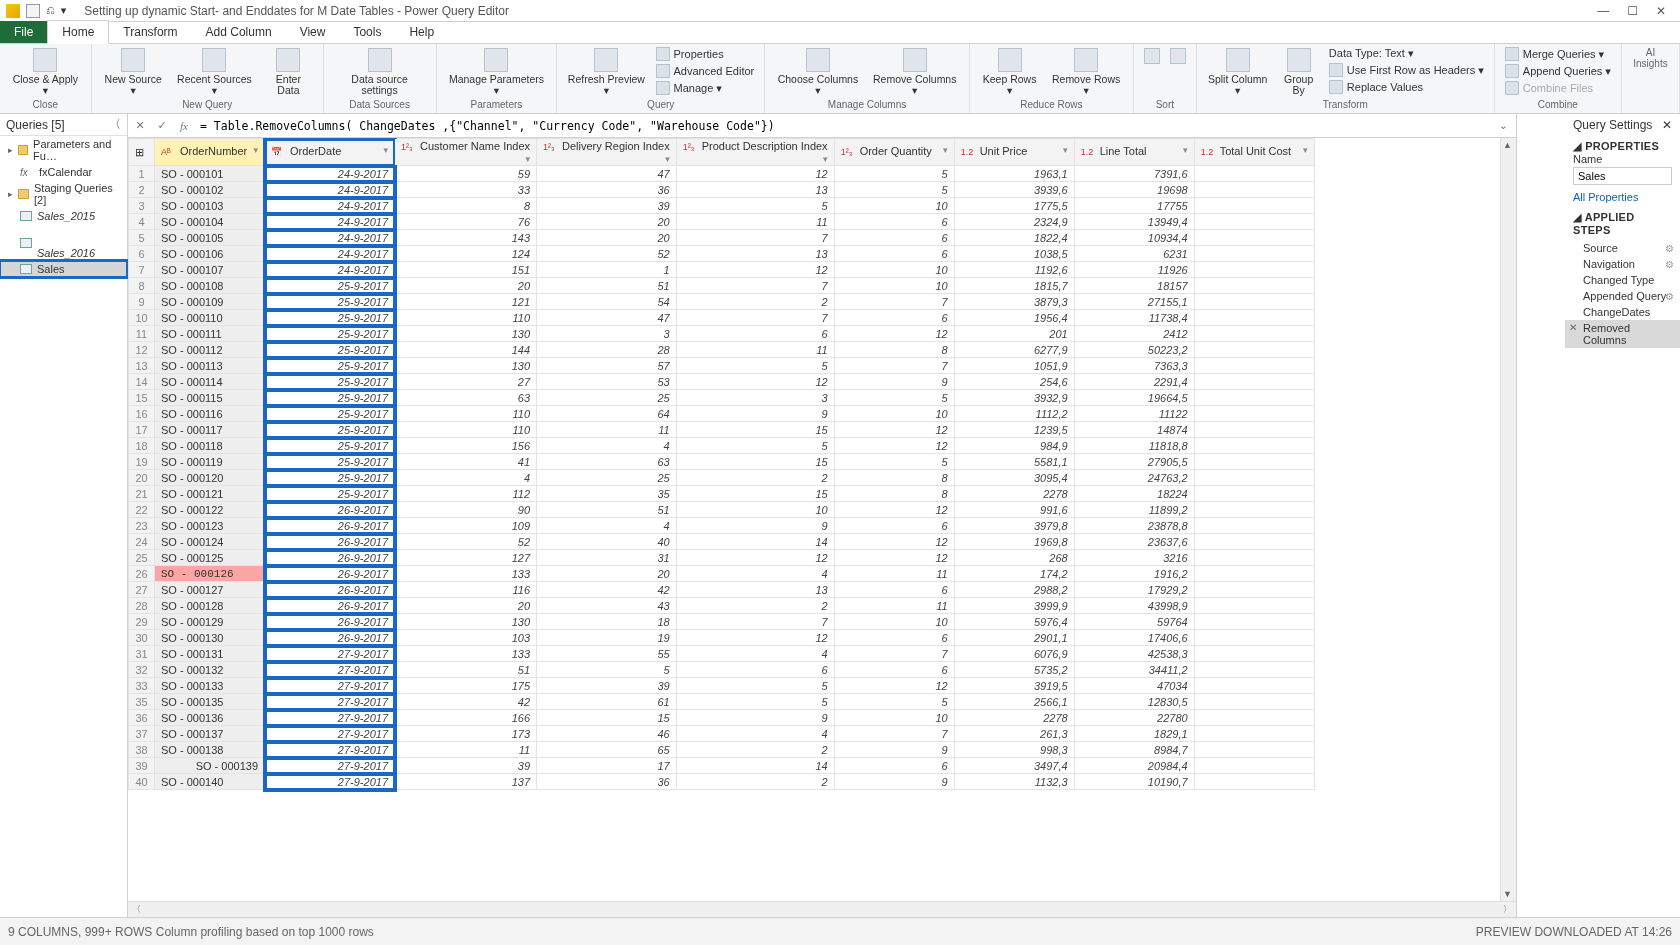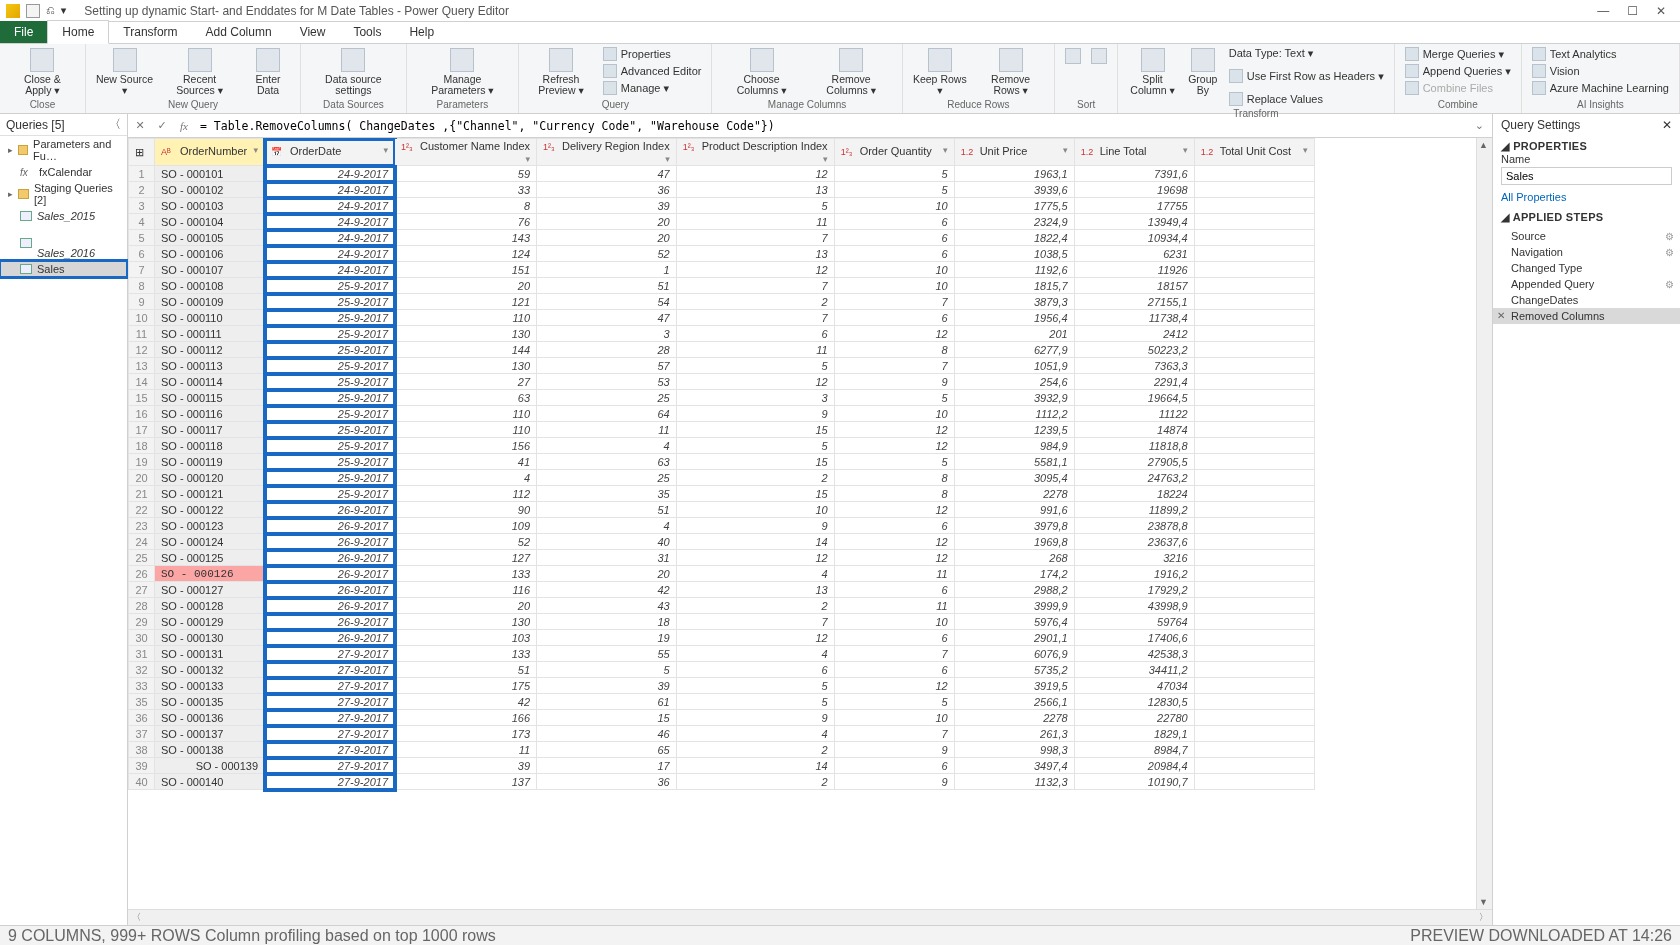--- a/index.html
+++ b/index.html
@@ -62,31 +62,31 @@
   .col-hl { outline: 4px solid #1968c4; outline-offset: -2px; }
   col.c0 { width: 26px; } col.c1 { width: 110px; } col.c2 { width: 130px; }
   col.c3 { width: 120px; } col.c4 { width: 130px; } col.c5 { width: 155px; }
   col.c6 { width: 120px; } col.c7 { width: 120px; } col.c8 { width: 120px; } col.c9 { width: 120px; }
   .gridbox { flex:1; overflow:hidden; }
   .vscroll { width: 16px; background: #f0f0f0; border-left: 1px solid #ddd; position: relative; }
   .vscroll .up, .vscroll .dn { position: absolute; left:2px; font-size:9px; color:#666; }
   .vscroll .up { top:2px; } .vscroll .dn { bottom:2px; }
   .hscroll { height: 16px; background: #f0f0f0; border-top: 1px solid #ddd; display:flex; align-items:center; justify-content:space-between; padding:0 4px; font-size:9px; color:#666;}
   
-  .settings { width: 188px; border-left: 1px solid #d0d0d0; background: #fff; display: flex; flex-direction: column; font-size: 11px; }
+  .settings { width: 164px; border-left: 1px solid #d0d0d0; background: #fff; display: flex; flex-direction: column; font-size: 11px; padding-left: 48px; }
   .settings .hdr { padding: 4px 8px; font-size: 12px; display:flex; justify-content:space-between; }
   .settings .sec { padding: 4px 8px; }
   .settings .sect { font-weight: bold; font-size: 11px; letter-spacing: .3px; }
   .settings input { width: 100%; border: 1px solid #ccc; padding: 2px 4px; margin-top: 2px; font-size: 11px; }
   .step { padding: 2px 8px 2px 18px; cursor: pointer; position: relative; }
   .step .gear { position: absolute; right: 6px; top: 3px; color: #999; font-size: 10px; }
   .step.sel { background: #d9d9d9; }
   .step.sel::before { content: "✕"; position: absolute; left: 4px; top: 2px; font-size: 10px; color: #666; }
   
-  .status { height: 20px; background: #f3f3f3; border-top: 1px solid #d0d0d0; display: flex; align-items: center; padding: 0 8px; font-size: 16px; color: #666; justify-content: space-between; }
+  .status { height: 28px; background: #f3f3f3; border-top: 1px solid #d0d0d0; display: flex; align-items: center; padding: 0 8px; font-size: 12px; color: #666; justify-content: space-between; }
 </style>
 </head>
 <body>
 
 <div class="app">
 
   <div class="title-bar">
     <div class="qat">
       <span class="logo"></span>
       <span class="ico"></span>
@@ -240,21 +240,21 @@
       <div class="rbtn">
             <div class="ic"></div>
             <span>Split
 Column ▾</span>
           </div>
       <div class="rbtn">
             <div class="ic"></div>
             <span>Group
 By</span>
           </div>
-      <div style="display:flex;flex-direction:column;gap:7px;">
+      <div style="display:flex;flex-direction:column;gap:1px;">
         <div class="rmini">
               <span>Data Type: Text ▾</span>
             </div>
         <div class="rmini">
               <div class="ic"></div>
               <span>Use First Row as Headers ▾</span>
             </div>
         <div class="rmini">
               <div class="ic"></div>
               <span>Replace Values</span>
@@ -278,36 +278,20 @@
         <div class="rmini dis">
               <div class="ic"></div>
               <span>Combine Files</span>
             </div>
       </div>
     </div>
         <div class="lbl">Combine</div>
       </div>
 
     <div class="group">
-        <div class="row">
-      <div style="display:flex;flex-direction:column;gap:1px;">
-        <div class="rmini">
-              <div class="ic"></div>
-              <span>Text Analytics</span>
-            </div>
-        <div class="rmini">
-              <div class="ic"></div>
-              <span>Vision</span>
-            </div>
-        <div class="rmini">
-              <div class="ic"></div>
-              <span>Azure Machine Learning</span>
-            </div>
-      </div>
-    </div>
         <div class="lbl">AI Insights</div>
       </div>
   </div>
 
   <div class="body">
 
     <div class="queries">
       <div class="hdr">
         <span>Queries [5]</span>
         <span>〈</span>

